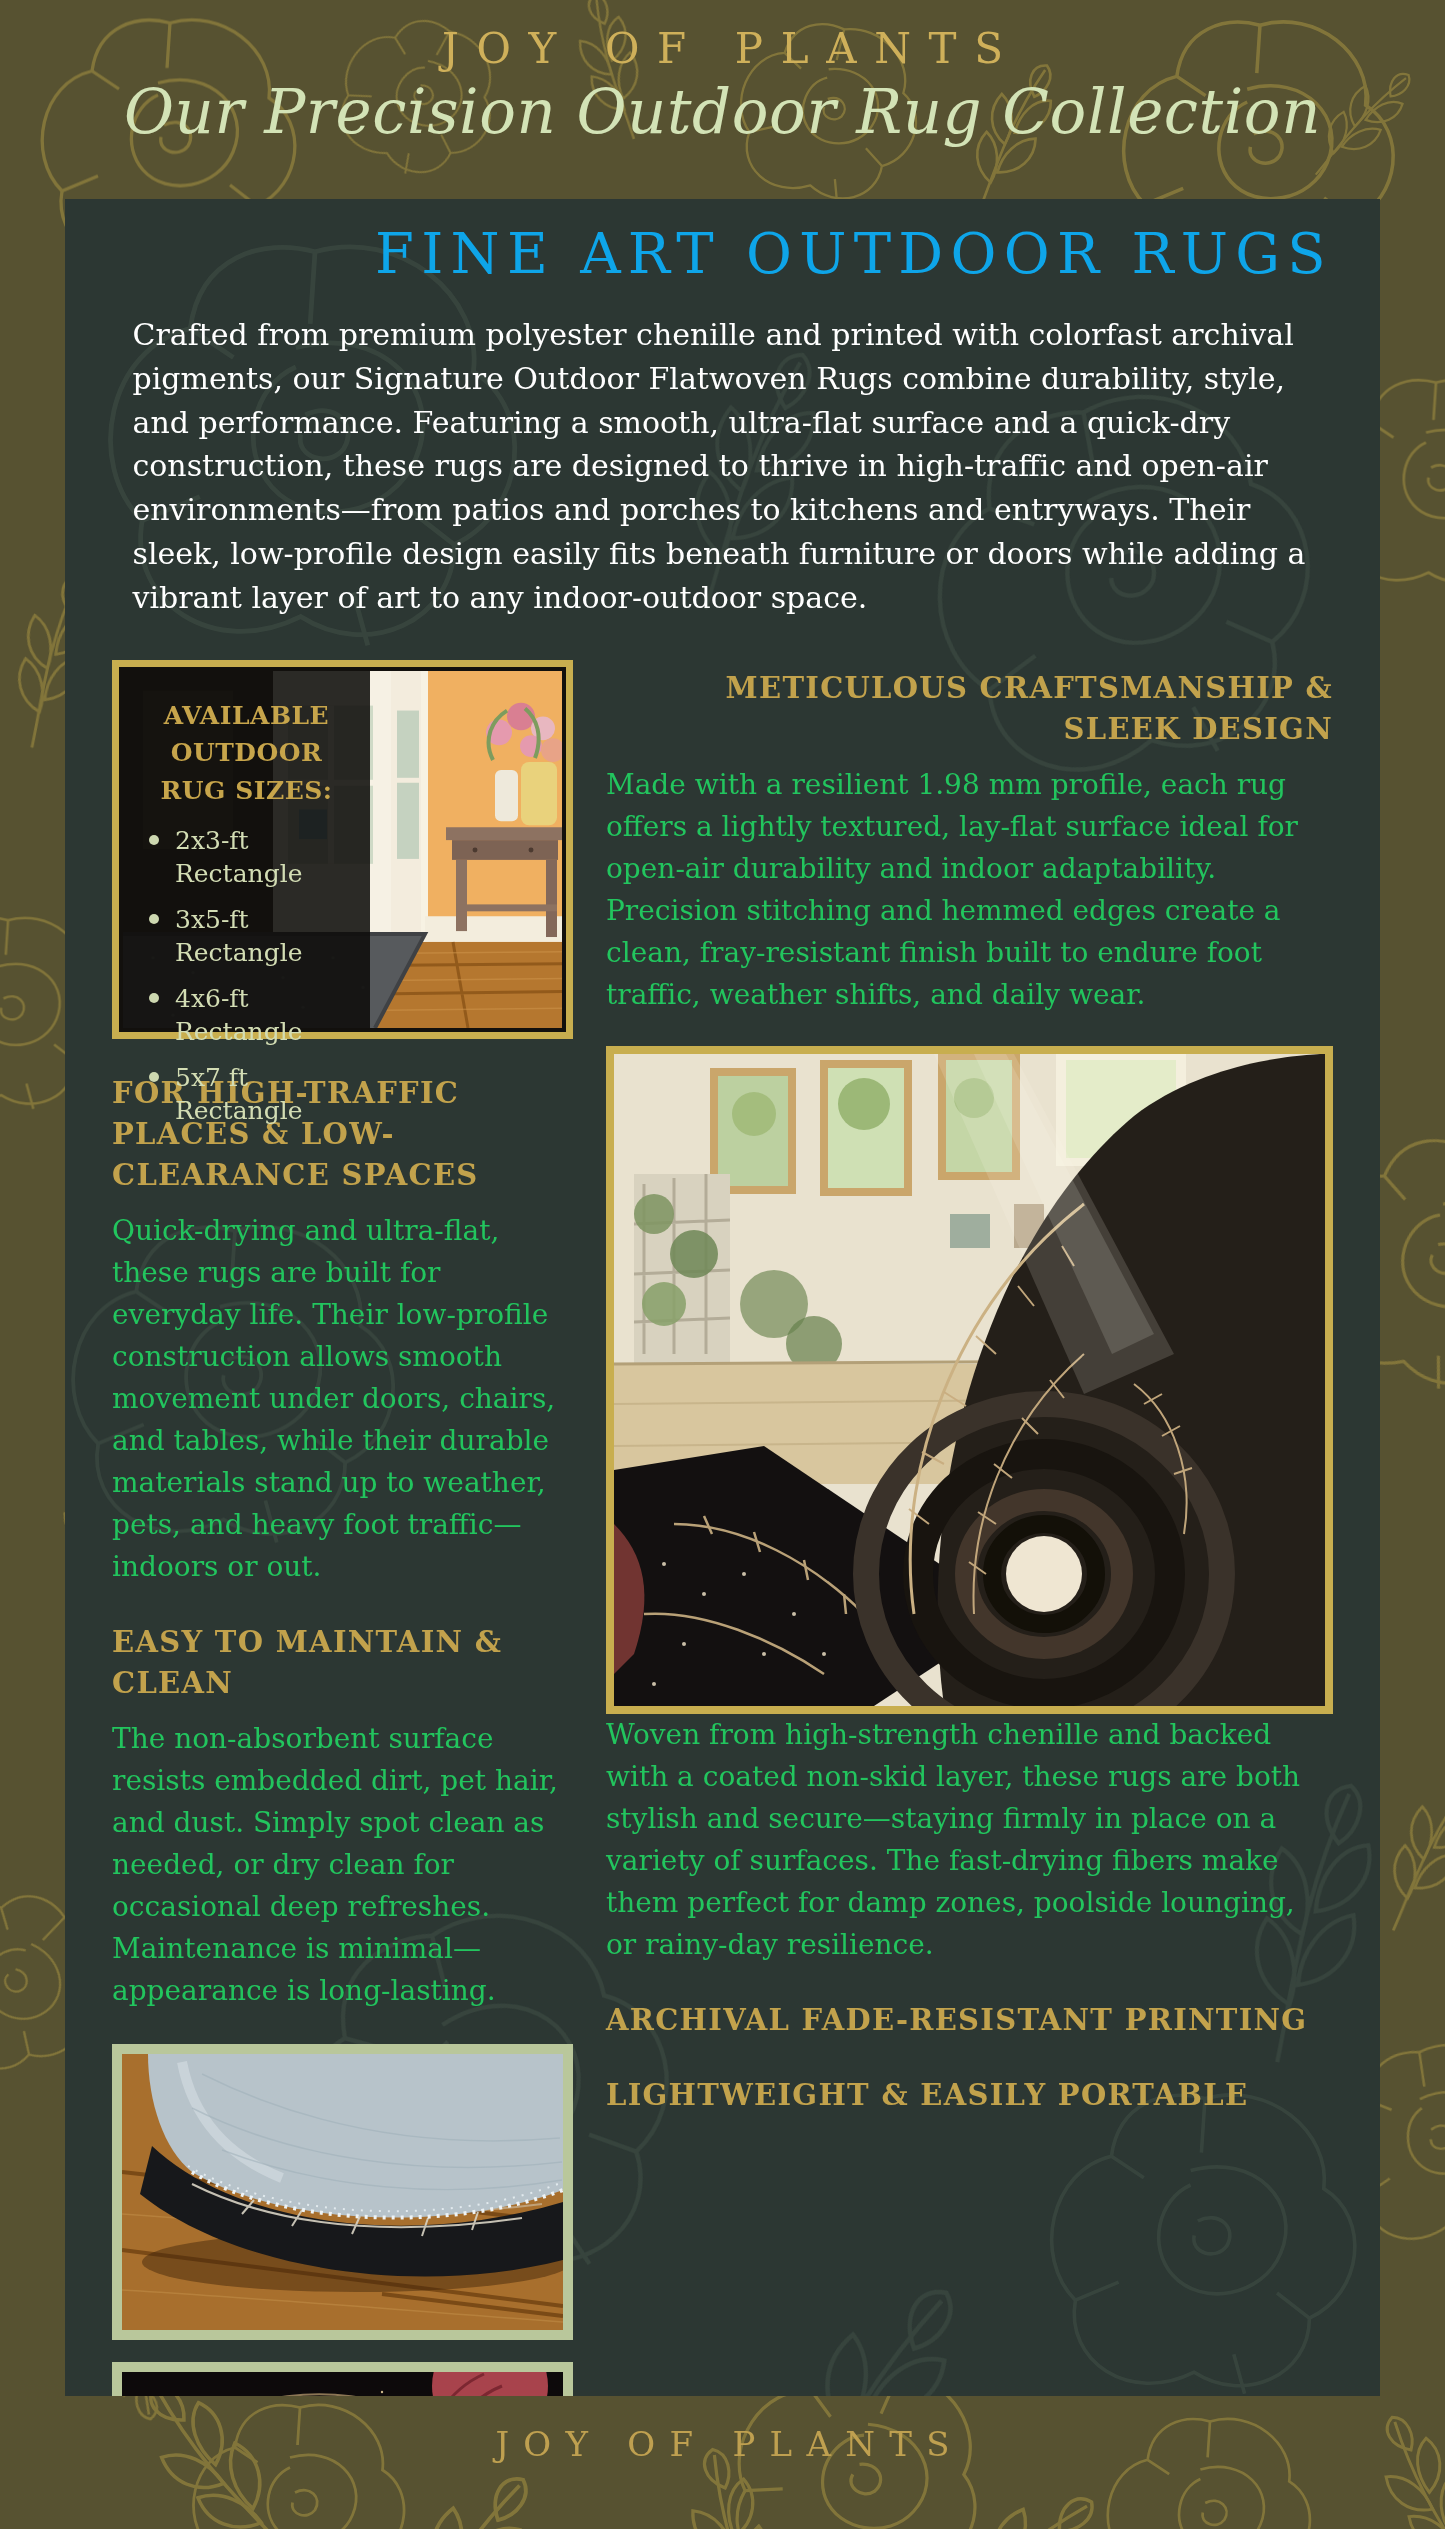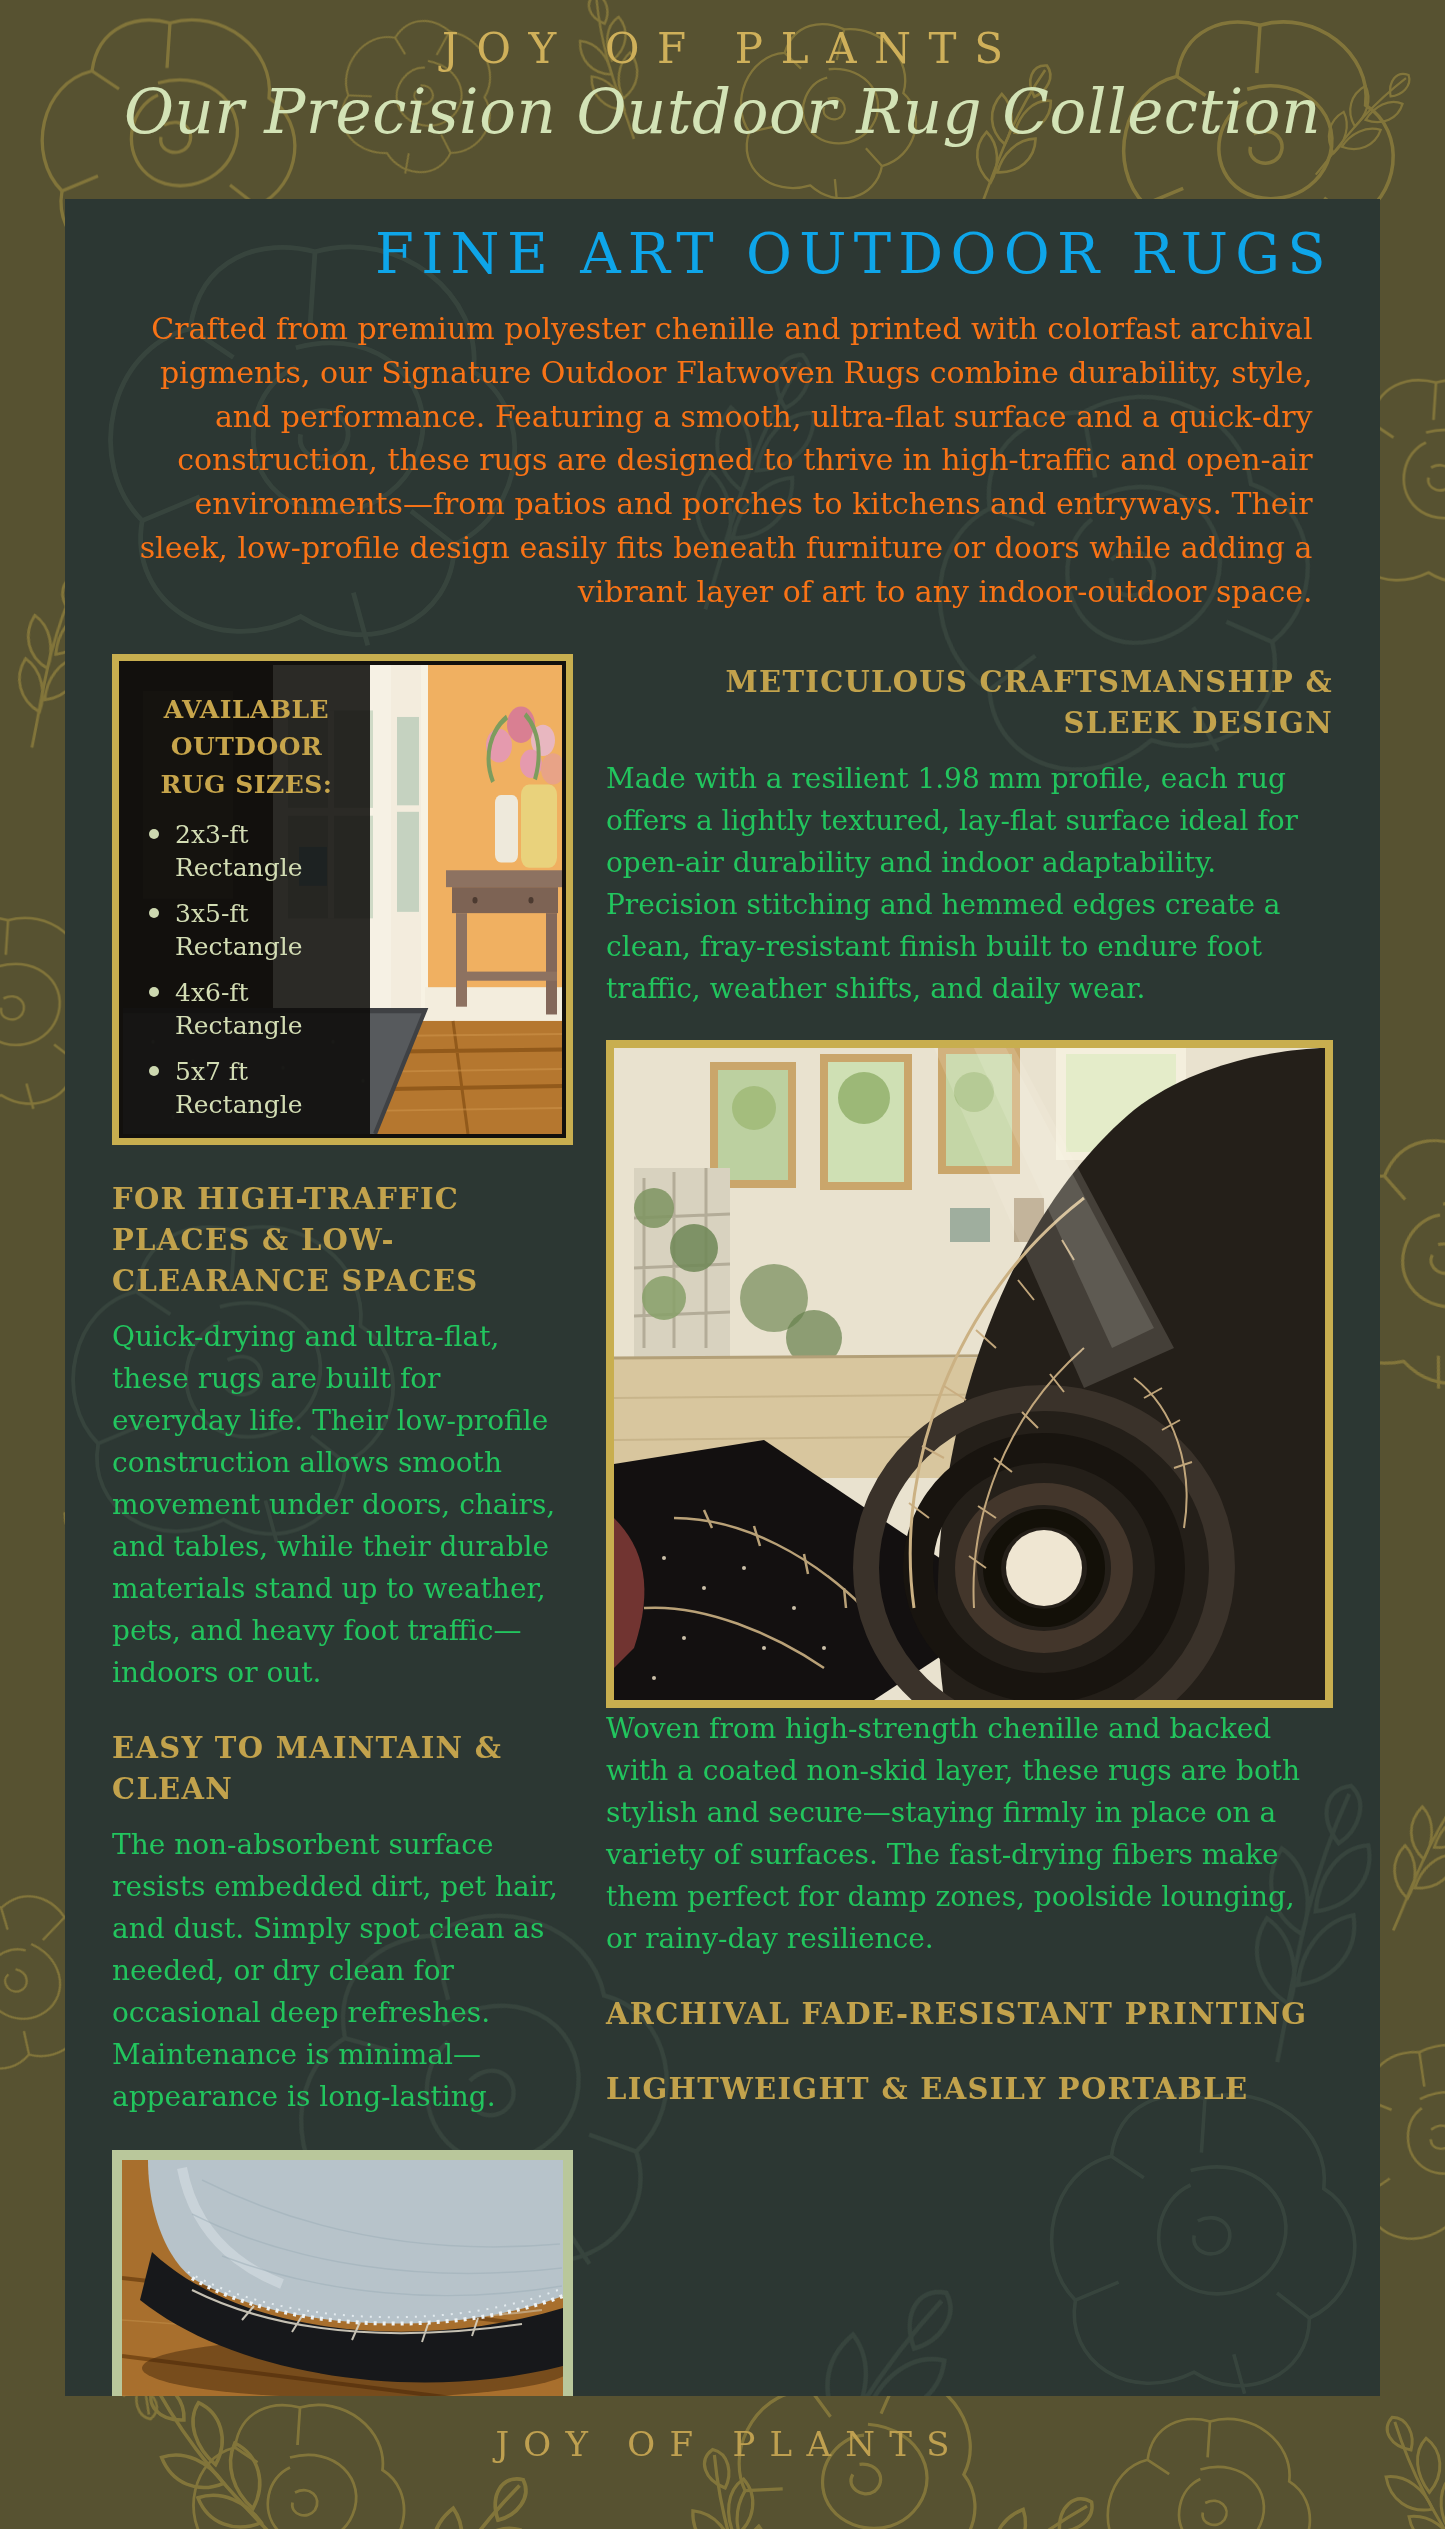--- a/index.html
+++ b/index.html
@@ -8,29 +8,29 @@
   .bg-art{position:absolute;inset:0;pointer-events:none;}
   .brand-top{position:absolute;top:24px;left:0;right:0;text-align:center;color:#cfb05a;
              font-size:42px;letter-spacing:.42em;font-weight:400;white-space:nowrap;text-indent:.42em;}
   .tagline{position:absolute;top:76px;left:0;right:0;text-align:center;color:#d3e3b6;
            font-size:61px;font-style:italic;font-weight:500;letter-spacing:.01em;white-space:nowrap;}
   .panel{position:absolute;left:65px;top:199px;width:1315px;height:2197px;background:#2c3733;overflow:hidden;}
   .panel-art{position:absolute;inset:0;pointer-events:none;}
   .panel-inner{position:relative;z-index:1;height:100%;padding:0 47px;box-sizing:border-box;}
   .page-title{margin:22px 0 0;text-align:right;color:#0ea5e9;font-size:56px;font-weight:400;
               letter-spacing:.13em;white-space:nowrap;}
-  .intro{margin:21px auto 0;width:1180px;text-align:right;color:#f97316;font-size:30px;line-height:1.46;}
+  .intro{margin:27px auto 0;width:1180px;text-align:left;color:#ffffff;font-size:30px;line-height:1.46;}
   .columns{display:flex;gap:33px;margin-top:40px;}
   .col-left{flex:0 0 461px;width:461px;}
   .col-right{flex:0 0 727px;width:727px;}
   h3.section{color:#c2a24c;font-size:29px;line-height:1.42;letter-spacing:1.3px;margin:34px 0 14px;font-weight:700;}
   .col-right h3.section.first{margin-top:8px;text-align:right;}
   p.body{color:#22c55e;font-size:28px;line-height:1.5;margin:0 0 8px;}
   
-  .sizes-box{position:relative;height:491px;border:7px solid #c8ae4f;background:#12100d;box-sizing:border-box;}
+  .sizes-box{position:relative;height:379px;border:7px solid #c8ae4f;background:#12100d;box-sizing:border-box;}
   .sizes-photo{position:absolute;inset:4px;overflow:hidden;}
   .sizes-photo svg{display:block;width:100%;height:100%;}
   .sizes-overlay{position:absolute;top:4px;bottom:4px;left:4px;width:247px;
                  background:rgba(13,12,9,.87);box-sizing:border-box;padding:26px 14px 0;}
   .sizes-heading{color:#c7a54b;font-size:25px;line-height:1.5;letter-spacing:.5px;font-weight:700;
                  text-align:center;margin:0 6px 16px;}
   ul.sizes-list{list-style:none;margin:6px 0 0;padding:0 0 0 12px;}
   ul.sizes-list li{position:relative;color:#d3ddb4;font-size:25px;line-height:1.3;margin-bottom:14px;padding-left:26px;}
   ul.sizes-list li .dot{position:absolute;left:0;top:10px;width:10px;height:10px;border-radius:50%;background:#cdd8b0;}
   

